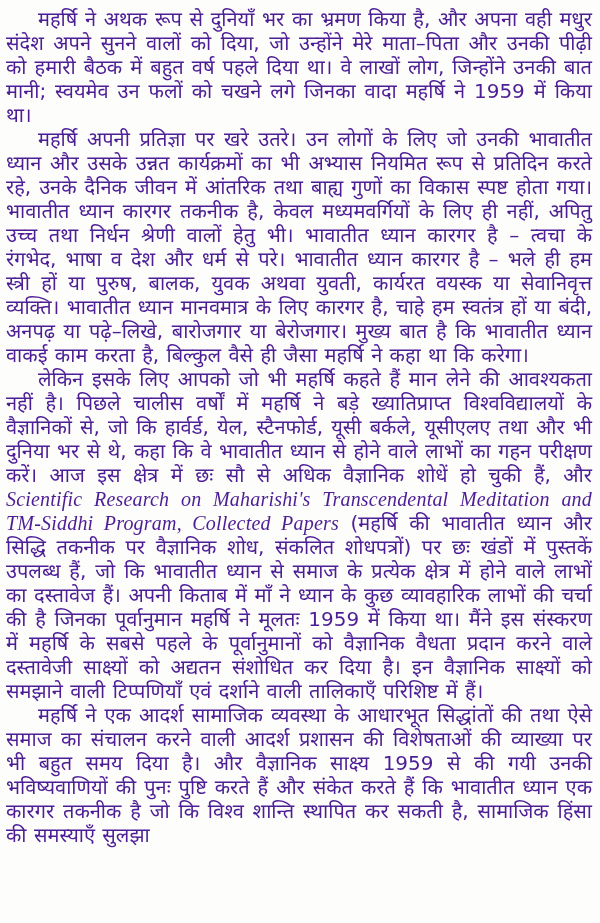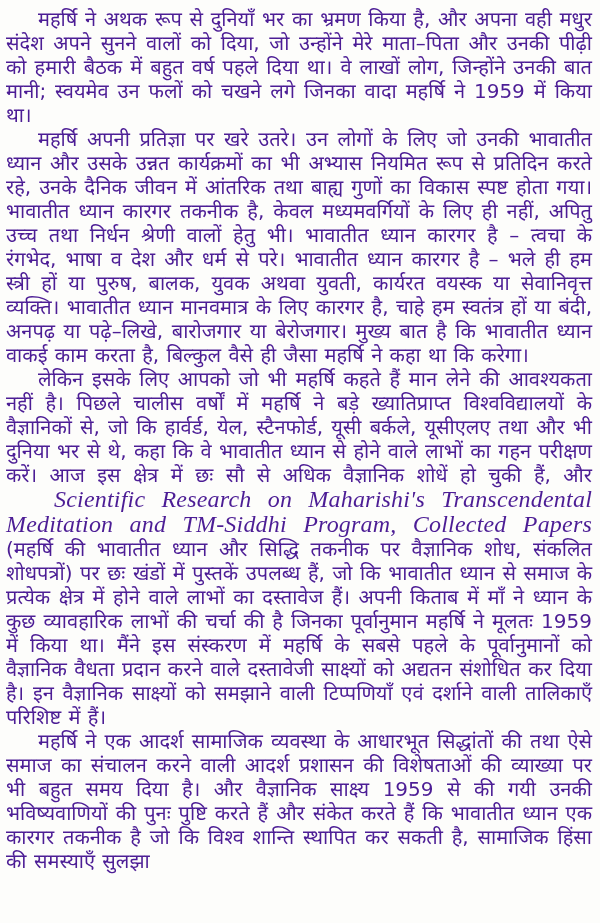--- a/index.html
+++ b/index.html
@@ -25,23 +25,22 @@
   }
   .para {
     margin: 0;
     text-align: justify;
     text-indent: 32px;
     word-spacing: 1px;
   }
   .en-title {
     font-family: "Liberation Serif", "DejaVu Serif", serif;
     font-style: italic;
-    font-size: 24px;
+    font-size: 20px;
     letter-spacing: 0.2px;
-    margin-left: 48px;
   }
 </style>
 </head>
 <body>
 
 <div class="page" lang="hi">
 
   <p class="para">महर्षि ने अथक रूप से दुनियाँ भर का भ्रमण किया है, और अपना वही मधुर संदेश अपने सुनने वालों को दिया, जो उन्होंने मेरे माता–पिता और उनकी पीढ़ी को हमारी बैठक में बहुत वर्ष पहले दिया था। वे लाखों लोग, जिन्होंने उनकी बात मानी; स्वयमेव उन फलों को चखने लगे जिनका वादा महर्षि ने 1959 में किया था।</p>
 
   <p class="para">महर्षि अपनी प्रतिज्ञा पर खरे उतरे। उन लोगों के लिए जो उनकी भावातीत ध्यान और उसके उन्नत कार्यक्रमों का भी अभ्यास नियमित रूप से प्रतिदिन करते रहे, उनके दैनिक जीवन में आंतरिक तथा बाह्य गुणों का विकास स्पष्ट होता गया। भावातीत ध्यान कारगर तकनीक है, केवल मध्यमवर्गियों के लिए ही नहीं, अपितु उच्च तथा निर्धन श्रेणी वालों हेतु भी। भावातीत ध्यान कारगर है – त्वचा के रंगभेद, भाषा व देश और धर्म से परे। भावातीत ध्यान कारगर है – भले ही हम स्त्री हों या पुरुष, बालक, युवक अथवा युवती, कार्यरत वयस्क या सेवानिवृत्त व्यक्ति। भावातीत ध्यान मानवमात्र के लिए कारगर है, चाहे हम स्वतंत्र हों या बंदी, अनपढ़ या पढ़े–लिखे, बारोजगार या बेरोजगार। मुख्य बात है कि भावातीत ध्यान वाकई काम करता है, बिल्कुल वैसे ही जैसा महर्षि ने कहा था कि करेगा।</p>

